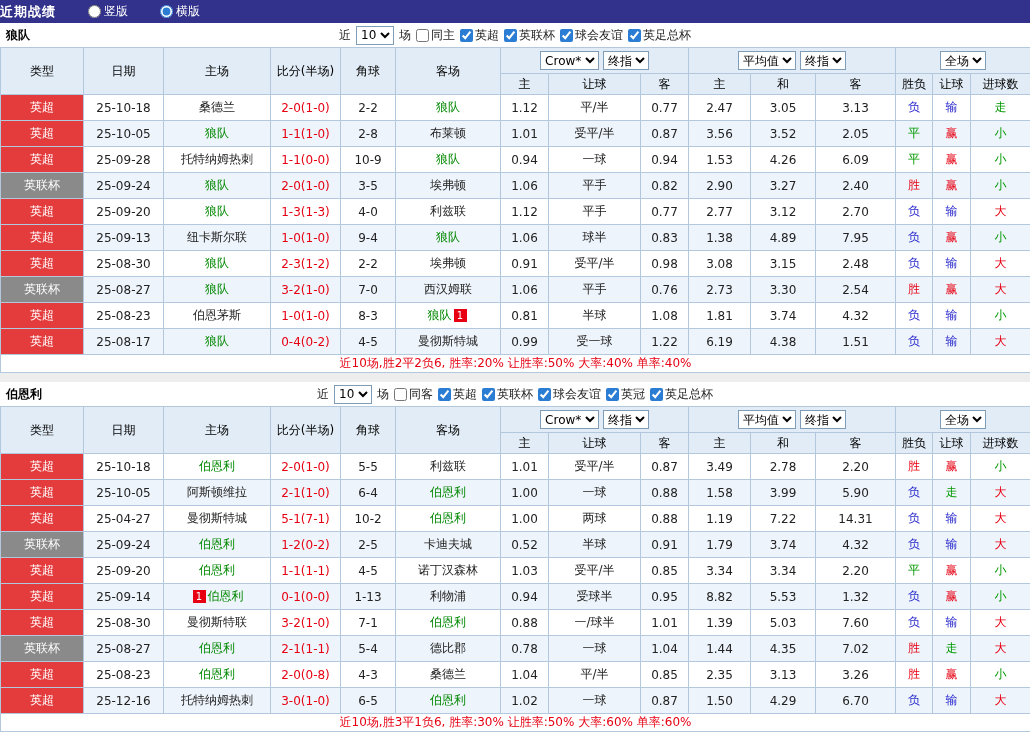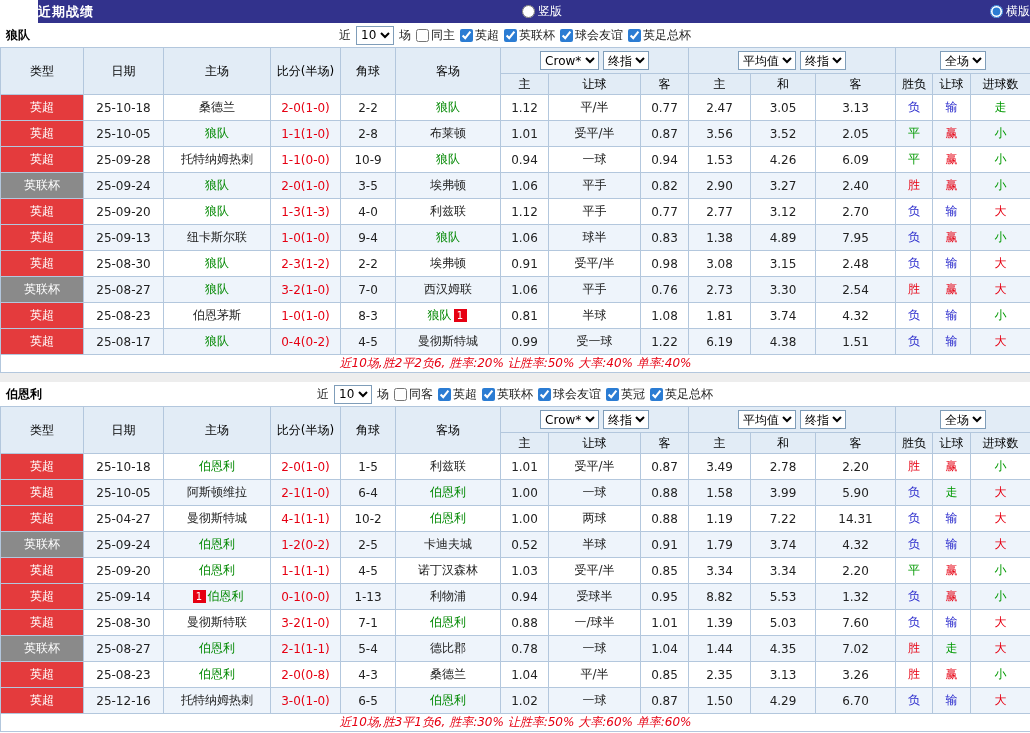--- a/index.html
+++ b/index.html
@@ -7,23 +7,22 @@
   body {
     width:1030px;
     background:#fff;
     font-family:"DejaVu Sans","Liberation Sans",sans-serif;
     font-size:12px;
     color:#222;
   }
   .topbar {
     height:23px;
     background:var(--topbar-bg,#32328c);
-    display:flex; align-items:center; justify-content:space-between; gap:14px;
+    display:flex; align-items:center; justify-content:flex-start; gap:32px;
     color:#fff;
-    margin-left:38px;
   }
   .topbar .title { font-weight:bold; font-size:13px; letter-spacing:1px; }
   .radio-label { display:flex; align-items:center; gap:3px; cursor:pointer; }
   input[type=radio], input[type=checkbox] { accent-color:#2b7cd3; margin:0; width:13px; height:13px; }
   .filter-bar {
     height:24px;
     display:flex; align-items:center; justify-content:center;
     position:relative;
     background:#fff;
   }
@@ -48,21 +47,20 @@
   .results tbody td { height:26px; background:#fff; }
   .results tbody tr.alt td { background:#eef4fb; }
   .results td.lg-red  { background:var(--lg-red,#e43b3d)  !important; color:#fff; }
   .results td.lg-gray { background:var(--lg-gray,#8a8a8a) !important; color:#fff; }
   .team { color:var(--team-color,#008800); }
   .score { color:var(--score-color,#e60012); }
   .summary {
     color:var(--summary-color,#e60012);
     height:14px; background:#fff !important;
     text-align:center;
-    font-style:italic;
   }
   .rank-badge {
     display:inline-block;
     background:var(--score-color,#e60012);
     color:#fff; font-size:10px; line-height:13px;
     min-width:13px; padding:0 1px; margin:0 2px;
   }
   .section-gap { height:9px; background:#ededed; }
 </style>
 </head>
@@ -427,21 +425,21 @@
         <th>让球</th>
         <th>进球数</th>
       </tr>
     </thead>
     <tbody>
         <tr>
           <td class="lg-red">英超</td>
           <td>25-10-18</td>
           <td><span class="team">伯恩利</span></td>
           <td class="score">2-0(1-0)</td>
-          <td>1-5</td>
+          <td>5-5</td>
           <td><span>利兹联</span></td>
           <td>1.01</td>
           <td>受平/半</td>
           <td>0.87</td>
           <td>3.49</td>
           <td>2.78</td>
           <td>2.20</td>
           <td style="color: rgb(230, 0, 18);">胜</td>
           <td style="color: rgb(230, 0, 18);">赢</td>
           <td style="color: rgb(0, 153, 0);">小</td>
@@ -460,21 +458,21 @@
           <td>3.99</td>
           <td>5.90</td>
           <td style="color: rgb(41, 41, 204);">负</td>
           <td style="color: rgb(0, 153, 0);">走</td>
           <td style="color: rgb(230, 0, 18);">大</td>
         </tr>
         <tr>
           <td class="lg-red">英超</td>
           <td>25-04-27</td>
           <td><span>曼彻斯特城</span></td>
-          <td class="score">4-1(1-1)</td>
+          <td class="score">5-1(7-1)</td>
           <td>10-2</td>
           <td><span class="team">伯恩利</span></td>
           <td>1.00</td>
           <td>两球</td>
           <td>0.88</td>
           <td>1.19</td>
           <td>7.22</td>
           <td>14.31</td>
           <td style="color: rgb(41, 41, 204);">负</td>
           <td style="color: rgb(41, 41, 204);">输</td>

